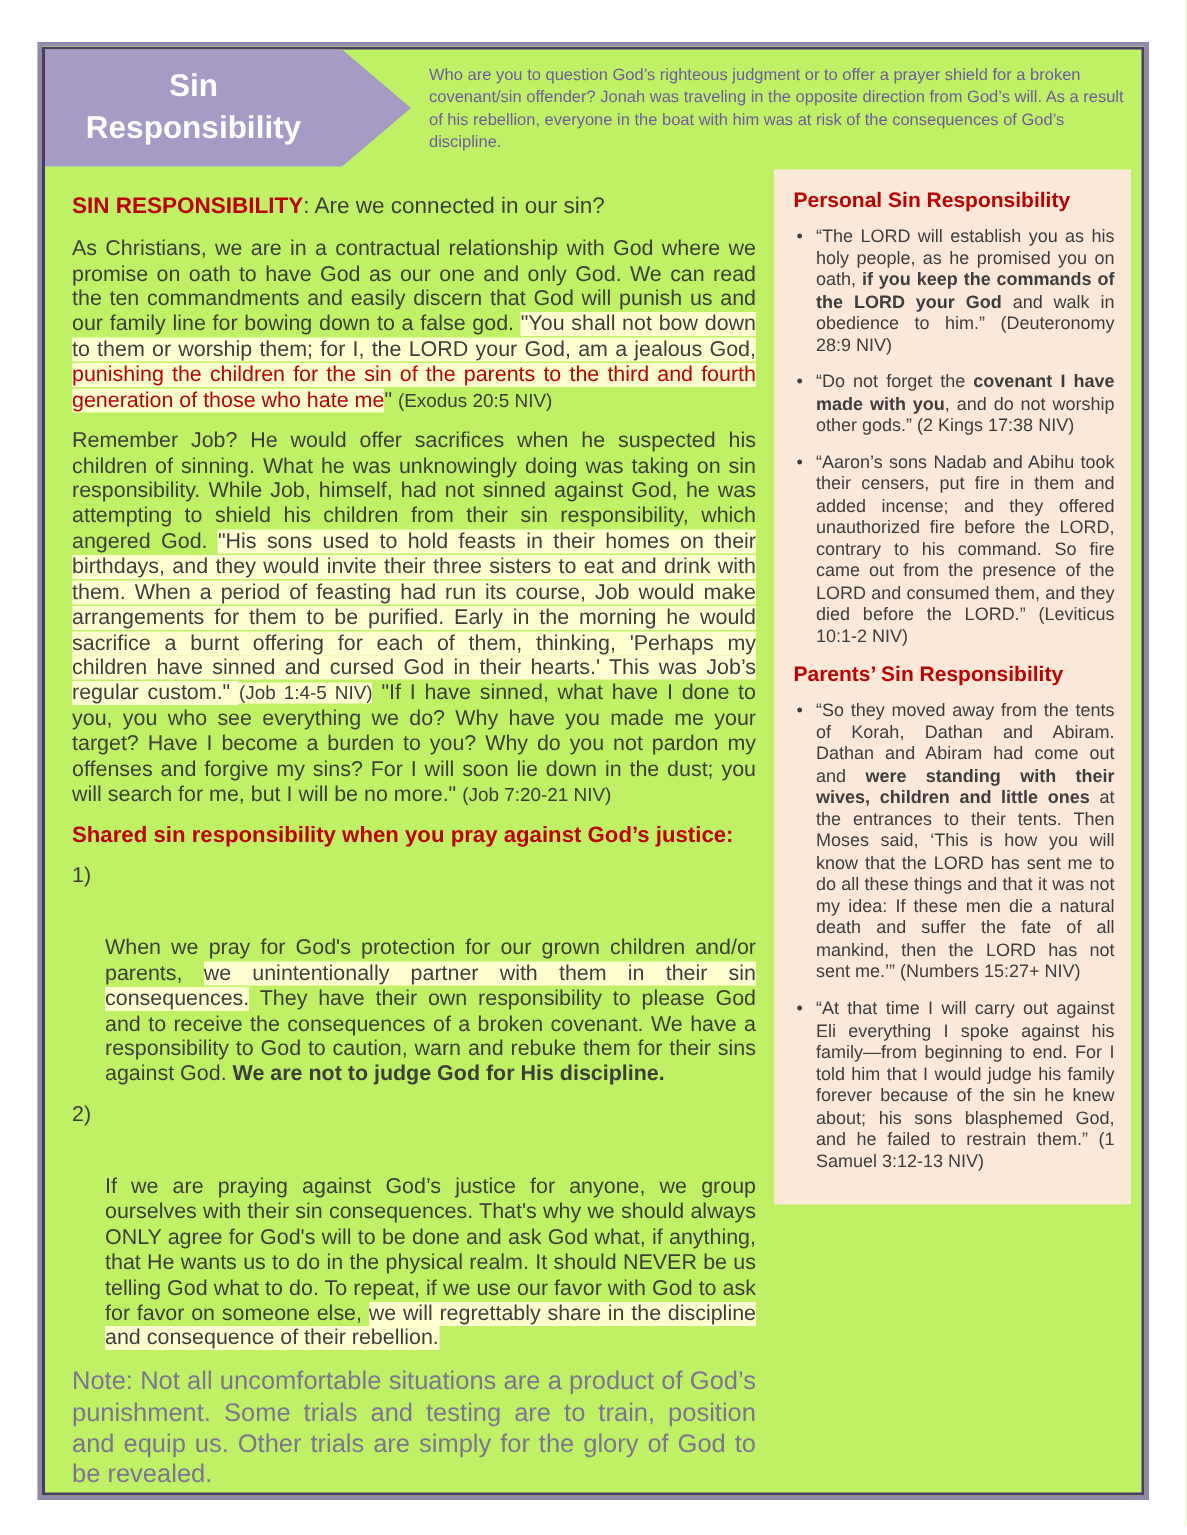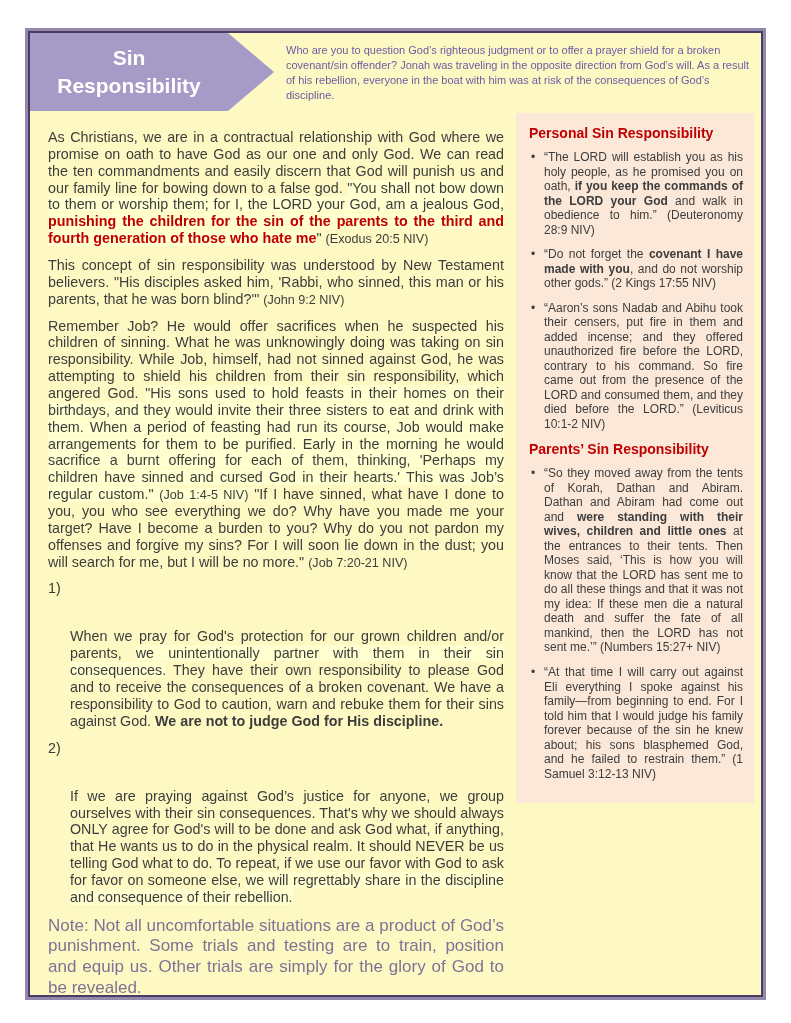--- a/index.html
+++ b/index.html
@@ -6,40 +6,40 @@
   body{
     width:791px;height:1023px;background:#ffffff;overflow:hidden;
     font-family:"Liberation Sans",sans-serif;
     -webkit-font-smoothing:antialiased;
   }
   .page{box-sizing:border-box;width:791px;height:1023px;padding:28px 25px 23px 25px;background:#fff;}
   .frame{
     box-sizing:border-box;height:100%;
     border:3px solid #9188ab;outline:none;
     box-shadow:inset 0 0 0 2px #483c63;
-    display:flex;flex-direction:column;background:#fef9c3;
+    display:flex;flex-direction:column;background:#bef264;
   }
   
   .header-row{display:flex;align-items:stretch;height:78px;flex-shrink:0;margin:2px;}
   .banner{position:relative;width:198px;background:#a69bc7;display:flex;align-items:center;justify-content:center;flex-shrink:0;}
   .banner-title{color:#ffffff;font-weight:700;font-size:21px;line-height:1.35;text-align:center;width:150px;}
   .banner-arrow{position:absolute;left:100%;top:0;width:0;height:0;
     border-top:39px solid transparent;border-bottom:39px solid transparent;border-left:46px solid #a69bc7;}
   .intro{flex:1;color:#7059a3;font-size:11px;line-height:1.36;text-align:left;
     padding:6px 10px 4px 58px;display:flex;align-items:center;}
   .intro span{display:block;width:100%;}
   
   .content-row{display:flex;flex:1;align-items:flex-start;}
   .main-col{flex:1;padding:16px 12px 0 20px;color:#3d3d3d;font-size:14.3px;line-height:1.18;text-align:justify;}
   .main-col p{margin:0 0 10px 0;}
   .main-title{font-size:15px;margin-bottom:11px !important;text-align:left;}
   .red{color:#c00000;font-weight:700;}
   .b{font-weight:700;}
   .hl{background:#ffffd0;}
-  .hl-redbold{background:#ffffd0;color:#c00000;font-weight:700;margin-top:15px;}
+  .hl-redbold{background:#ffffd0;color:#c00000;font-weight:400;margin-top:15px;}
   .ref{font-size:12.6px;}
   .main-heading{color:#c00000;font-weight:700;font-size:14.8px;margin:2px 0 10px 0;text-align:left;}
   .num-item{display:flex;margin-bottom:10px;}
   .num{width:22px;flex-shrink:0;}
   .num-body{flex:1;margin-top:48px;}
   .note{color:#7e7396;font-size:17px;line-height:1.22;margin-top:12px;}
   
   .sidebar{width:238px;flex-shrink:0;background:#fbe8d8;margin-right:9px;
     padding:12px 11px 12px 13px;box-sizing:border-box;color:#3d3d3d;}
   .sb-heading{color:#c00000;font-weight:700;font-size:14px;margin:6px 0 9px 0;}
@@ -60,46 +60,47 @@
         <div class="banner-arrow"></div>
       </div>
       <div class="intro">
         <span>Who are you to question God’s righteous judgment or to offer a prayer shield for a broken covenant/sin offender? Jonah was traveling in the opposite direction from God’s will. As a result of his rebellion, everyone in the boat with him was at risk of the consequences of God’s discipline.</span>
       </div>
     </div>
 
     <div class="content-row">
 
       <div class="main-col">
+        <p class="main-title"><span class="red">SIN RESPONSIBILITY</span><span>: Are we connected in our sin?</span></p>
 
         <p><span>As Christians, we are in a contractual relationship with God where we promise on oath to have God as our one and only God. We can read the ten commandments and easily discern that God will punish us and our family line for bowing down to a false god. </span><span class="hl">"You shall not bow down to them or worship them; for I, the LORD your God, am a jealous God, </span><span class="hl-redbold">punishing the children for the sin of the parents to the third and fourth generation of those who hate me</span><span>" </span><span class="ref">(Exodus 20:5 NIV)</span></p>
 
-        <p><span>This concept of sin responsibility was understood by New Testament believers. "His disciples asked him, 'Rabbi, who sinned, this man or his parents, that he was born blind?'" </span><span class="ref">(John 9:2 NIV)</span></p>
 
         <p><span>Remember Job? He would offer sacrifices when he suspected his children of sinning. What he was unknowingly doing was taking on sin responsibility. While Job, himself, had not sinned against God, he was attempting to shield his children from their sin responsibility, which angered God. </span><span class="hl">"His sons used to hold feasts in their homes on their birthdays, and they would invite their three sisters to eat and drink with them. When a period of feasting had run its course, Job would make arrangements for them to be purified. Early in the morning he would sacrifice a burnt offering for each of them, thinking, 'Perhaps my children have sinned and cursed God in their hearts.' This was Job’s regular custom." </span><span class="ref hl">(Job 1:4-5 NIV)</span><span> "If I have sinned, what have I done to you, you who see everything we do? Why have you made me your target? Have I become a burden to you? Why do you not pardon my offenses and forgive my sins? For I will soon lie down in the dust; you will search for me, but I will be no more." </span><span class="ref">(Job 7:20-21 NIV)</span></p>
 
+        <div class="main-heading">Shared sin responsibility when you pray against God’s justice:</div>
 
         <div class="num-item">
           <span class="num">1)</span>
           <div class="num-body"><span>When we pray for God's protection for our grown children and/or parents, </span><span class="hl">we unintentionally partner with them in their sin consequences.</span><span> They have their own responsibility to please God and to receive the consequences of a broken covenant. We have a responsibility to God to caution, warn and rebuke them for their sins against God. </span><span class="b">We are not to judge God for His discipline.</span></div>
         </div>
 
         <div class="num-item">
           <span class="num">2)</span>
           <div class="num-body"><span>If we are praying against God’s justice for anyone, we group ourselves with their sin consequences. That's why we should always ONLY agree for God's will to be done and ask God what, if anything, that He wants us to do in the physical realm. It should NEVER be us telling God what to do. To repeat, if we use our favor with God to ask for favor on someone else, </span><span class="hl">we will regrettably share in the discipline and consequence of their rebellion.</span></div>
         </div>
 
         <p class="note">Note: Not all uncomfortable situations are a product of God’s punishment. Some trials and testing are to train, position and equip us. Other trials are simply for the glory of God to be revealed.</p>
       </div>
 
       <div class="sidebar">
         <div class="sb-heading">Personal Sin Responsibility</div>
         <ul class="sb-list">
           <li class="sb-li"><span>“The LORD will establish you as his holy people, as he promised you on oath, </span><span class="b">if you keep the commands of the LORD your God</span><span> and walk in obedience to him.” (Deuteronomy 28:9 NIV)</span></li>
-          <li class="sb-li"><span>“Do not forget the </span><span class="b">covenant I have made with you</span><span>, and do not worship other gods.” (2 Kings 17:55 NIV)</span></li>
+          <li class="sb-li"><span>“Do not forget the </span><span class="b">covenant I have made with you</span><span>, and do not worship other gods.” (2 Kings 17:38 NIV)</span></li>
           <li class="sb-li"><span>“Aaron’s sons Nadab and Abihu took their censers, put fire in them and added incense; and they offered unauthorized fire before the LORD, contrary to his command. So fire came out from the presence of the LORD and consumed them, and they died before the LORD.” (Leviticus 10:1-2 NIV)</span></li>
         </ul>
 
         <div class="sb-heading">Parents’ Sin Responsibility</div>
         <ul class="sb-list">
           <li class="sb-li"><span>“So they moved away from the tents of Korah, Dathan and Abiram. Dathan and Abiram had come out and </span><span class="b">were standing with their wives, children and little ones</span><span> at the entrances to their tents. Then Moses said, ‘This is how you will know that the LORD has sent me to do all these things and that it was not my idea: If these men die a natural death and suffer the fate of all mankind, then the LORD has not sent me.’” (Numbers 15:27+ NIV)</span></li>
         </ul>
 
         <ul class="sb-list">
           <li class="sb-li"><span>“At that time I will carry out against Eli everything I spoke against his family—from beginning to end. For I told him that I would judge his family forever because of the sin he knew about; his sons blasphemed God, and he failed to restrain them.” (1 Samuel 3:12-13 NIV)</span></li>

